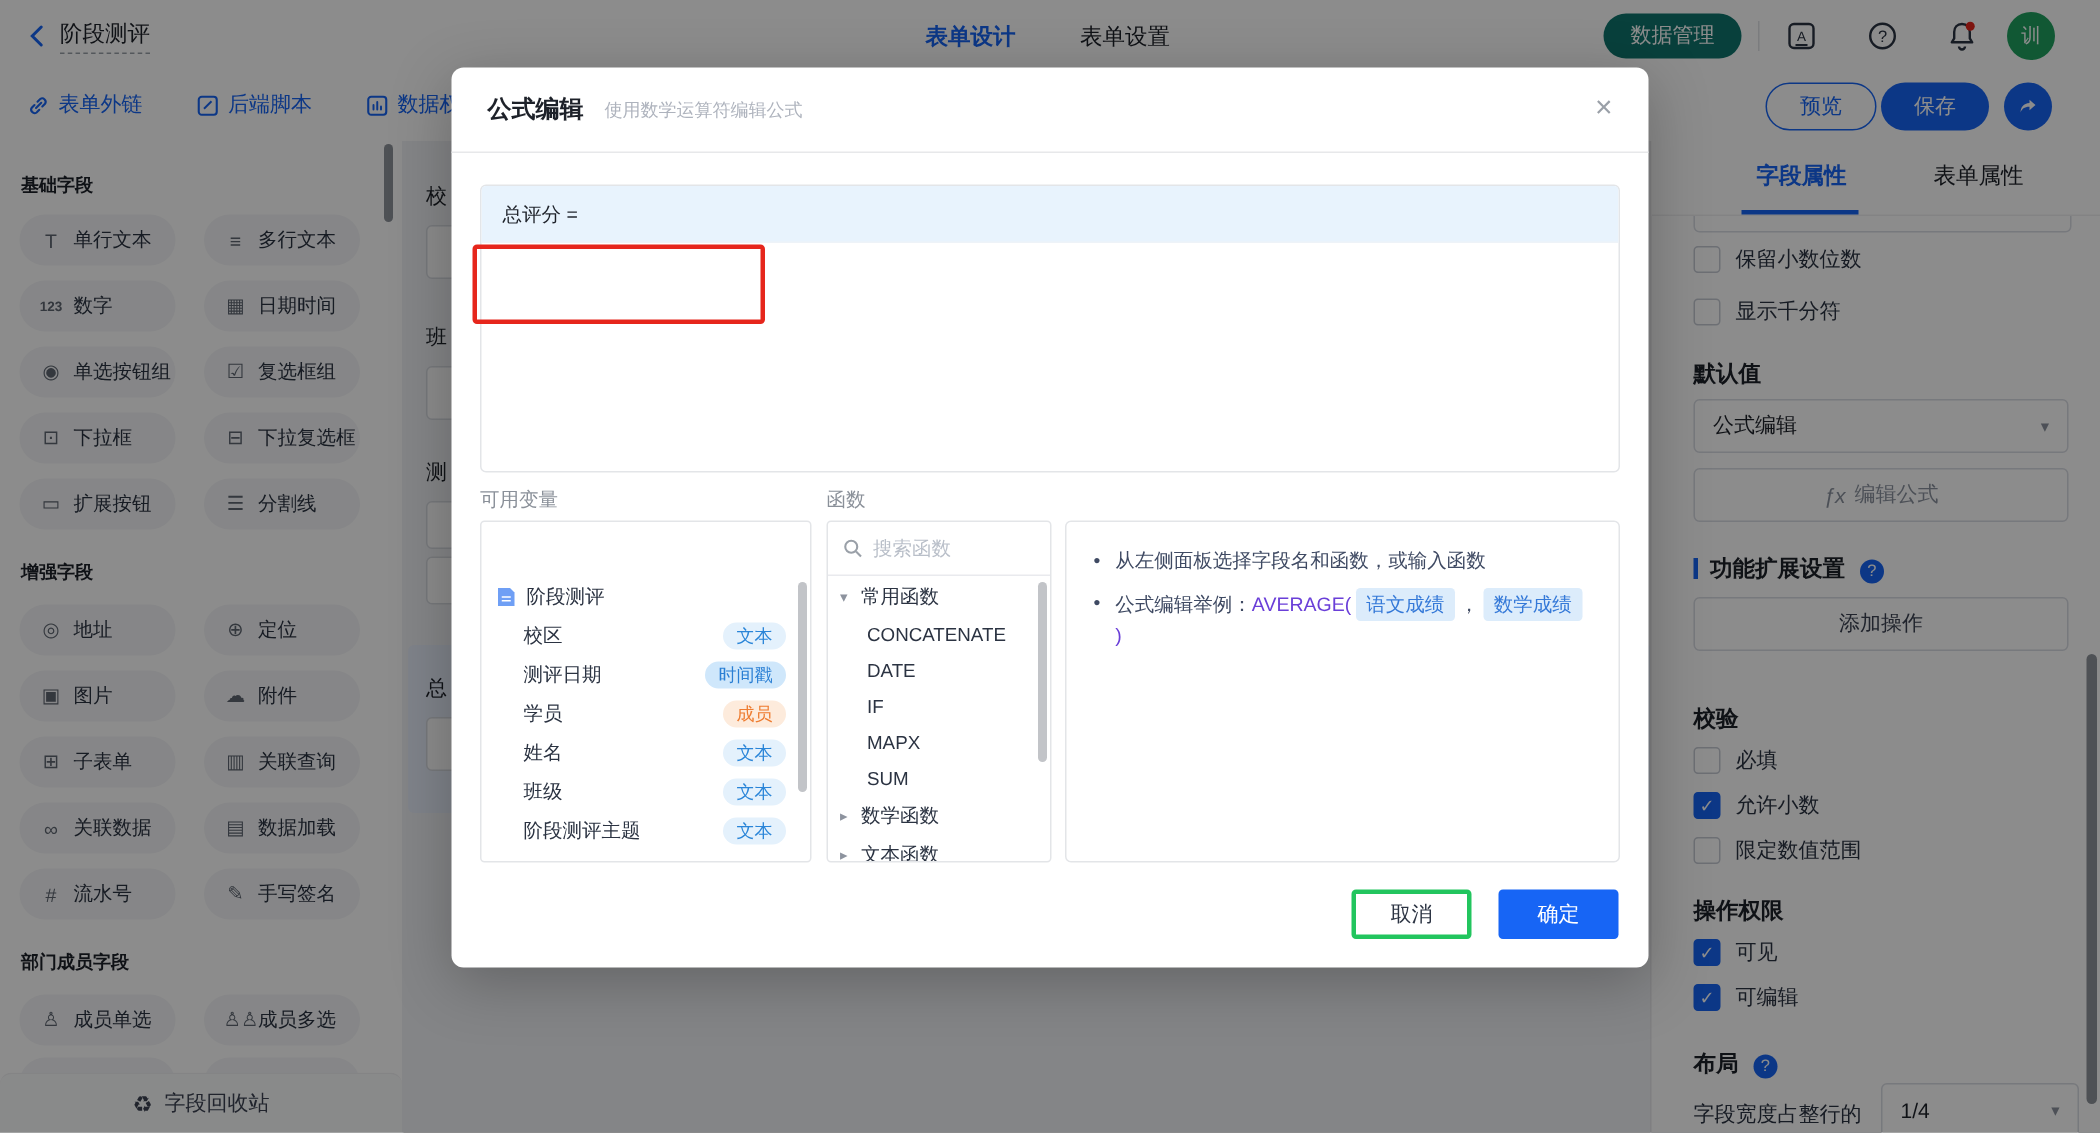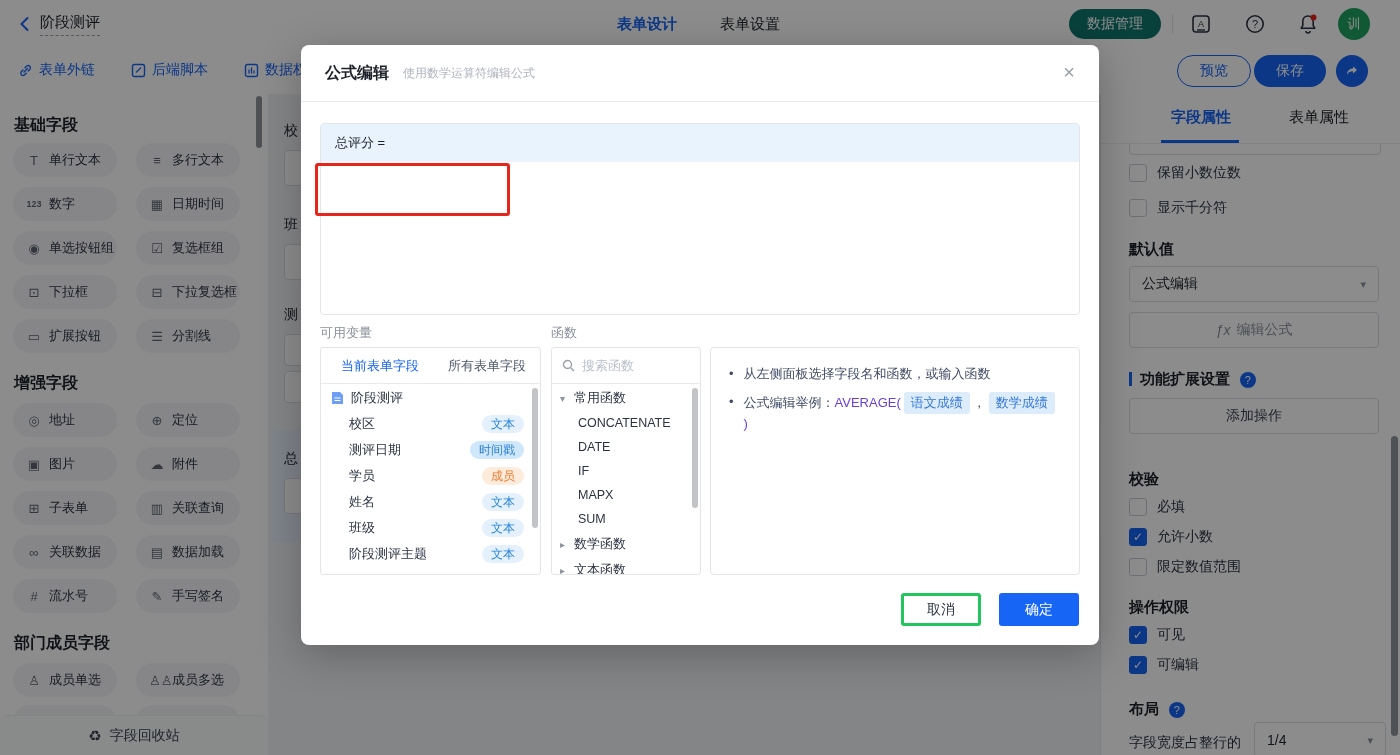--- a/index.html
+++ b/index.html
@@ -15,21 +15,21 @@
   .icon-btn{color:#2b3342;}
   .avatar{width:32px;height:32px;border-radius:50%;background:#1fa15f;color:#fff;font-size:13px;
           display:flex;align-items:center;justify-content:center;}
   .tbar{left:0;top:48px;width:1400px;height:46px;background:#fff;border-bottom:1px solid #f0f0f2;}
   .tlink{display:flex;align-items:center;gap:6px;color:#1765f5;font-size:14px;cursor:pointer;}
   .btn-outline-b{height:32px;padding:0 22px;border-radius:16px;border:1px solid #1765f5;color:#1765f5;background:#fff;font-size:14px;}
   .btn-fill-b{height:32px;padding:0 22px;border-radius:16px;border:none;background:#1765f5;color:#fff;font-size:14px;}
   .share-circle{width:32px;height:32px;border-radius:50%;background:#1765f5;display:flex;align-items:center;justify-content:center;}
   
   .lsb{left:0;top:94px;width:268px;height:661px;background:#fff;border-right:1px solid #ececef;}
-  .sec-title{font-size:16px;font-weight:700;color:#1d2129;}
+  .sec-title{font-size:12px;font-weight:700;color:#1d2129;}
   .fld-btn{position:absolute;width:104px;height:34px;border-radius:17px;background:#f4f5f7;
            display:flex;align-items:center;gap:7px;padding-left:13px;box-sizing:border-box;cursor:pointer;}
   .fld-ic{width:16px;text-align:center;font-size:13px;color:#5f6672;flex:none;}
   .fld-ic.num{font-size:9px;font-weight:700;letter-spacing:0;}
   .fld-lb{font-size:13px;color:#2b3342;white-space:nowrap;}
   .recycle{left:0;top:715px;width:268px;height:40px;background:#fafbfc;border-top:1px solid #f0f0f2;
            border-radius:8px 8px 0 0;display:flex;align-items:center;justify-content:center;gap:8px;
            font-size:14px;color:#3c4353;cursor:pointer;}
   .thumb{background:#8f949b;border-radius:4px;}
   
@@ -375,24 +375,20 @@
 
     <div class="editor">
       <div class="ed-head">总评分 =</div>
     </div>
     <div class="red-box"></div>
 
     <span class="pn-label" style="left:19px;top:279px;">可用变量</span>
     <span class="pn-label" style="left:250px;top:279px;">函数</span>
 
     <div class="panel" style="left:19px;width:221px;">
-      <div class="v-tabs">
-        <span class="v-tab on" style="left:20px;">当前表单字段</span>
-        <span class="v-tab" style="right:14px;">所有表单字段</span>
-      </div>
       <div class="t-row" style="top:37px;height:26px;padding-left:10px;gap:7px;">
         <svg width="13" height="14" viewBox="0 0 13 14">
             <path d="M1 1 h8 l3 3 v9 h-11 z" fill="#6f9ff5"></path>
             <path d="M3.5 7 h6 M3.5 9.5 h6" stroke="#fff" stroke-width="1"></path>
           </svg>
         <span>阶段测评</span>
       </div>
       <div class="t-row" style="top:63px;height:26px;padding-left:28px;padding-right:16px;justify-content:space-between;">
         <span>校区</span>
           <span class="tag tag-blue">文本</span>

